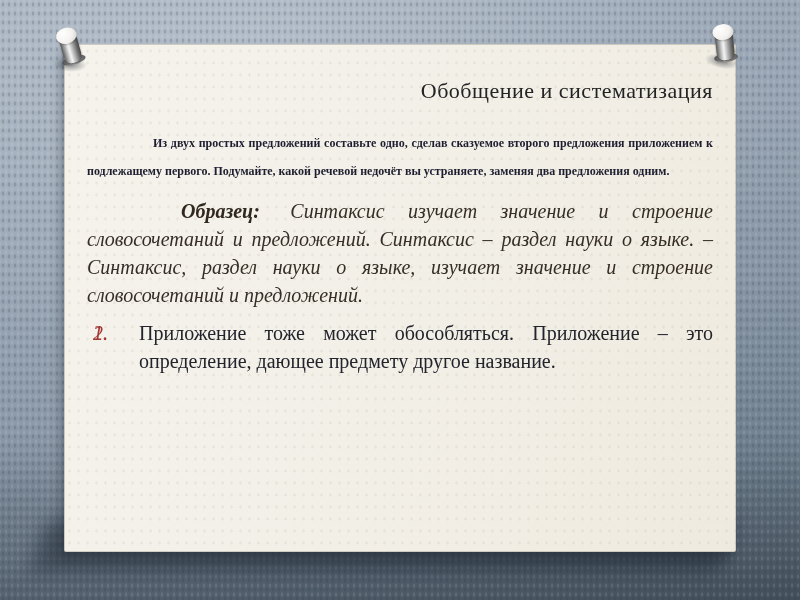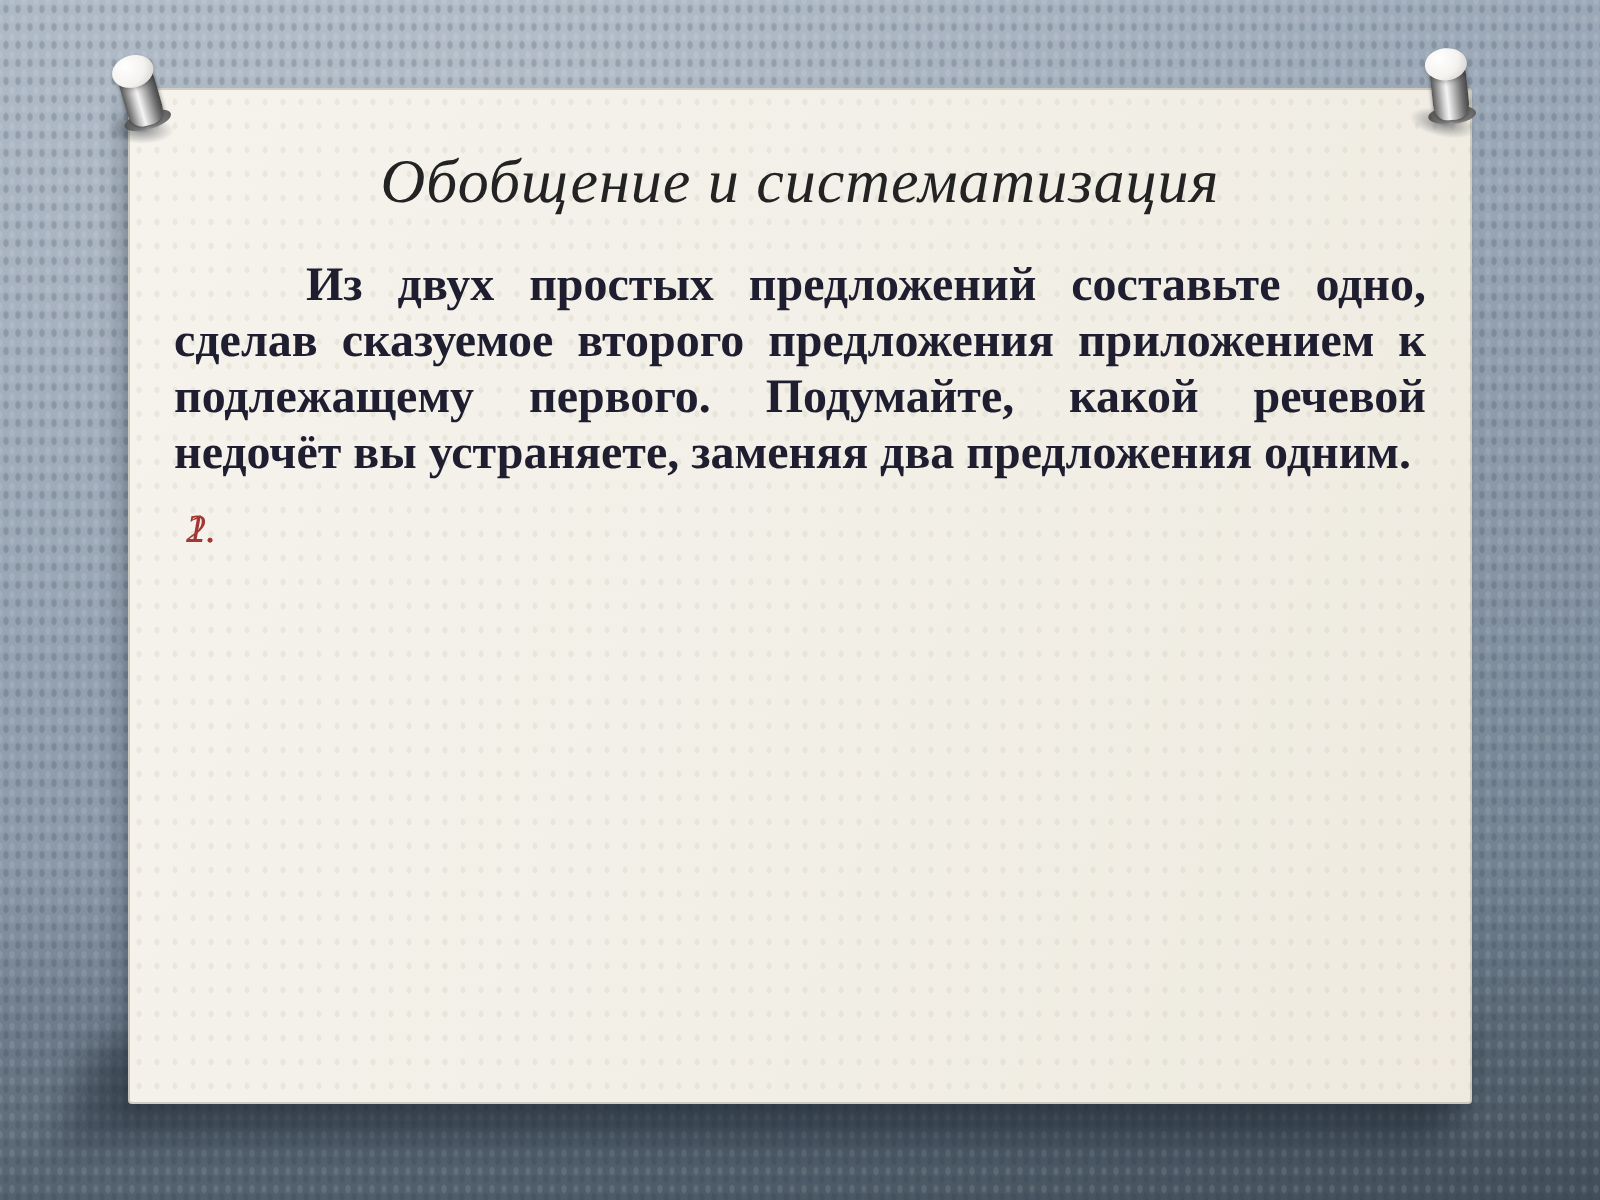--- a/index.html
+++ b/index.html
@@ -37,29 +37,29 @@
       linear-gradient(110deg, #f5f3ec 0%, #f2efe7 55%, #eeeadf 100%);
     background-size: 9px 12px, 100% 100%;
     border: 1px solid rgba(140,135,118,0.35);
     border-radius: 2px;
     box-shadow: -4px 8px 10px rgba(26,35,46,0.30);
     box-sizing: border-box;
     padding: 0 22px;
   }
 
   .title {
-    margin: 25px 0 0; text-align: center;
-    font-size: 31px; line-height: 42px; font-weight: 400;
-    letter-spacing: 0.5px; color: #232323; font-style: italic;
+    margin: 25px 0 0; text-align: right;
+    font-size: 22px; line-height: 42px; font-weight: 400;
+    letter-spacing: 0.5px; color: #232323;
   }
   .title .tline { display: block; }
 
   .task {
     margin: 17px 0 0; text-align: justify; text-indent: 66px;
-    font-weight: 700; font-size: 24px; line-height: 28px; color: #1e1e30;
+    font-weight: 700; font-size: 12px; line-height: 28px; color: #1e1e30;
   }
 
   .example {
     margin: 12px 0 0; text-align: justify; text-indent: 94px;
     font-style: italic; font-size: 20px; line-height: 28px; color: #362e26;
   }
   .example .example-label { font-weight: 700; margin-right: 7px; color: #30271f; }
 
   .numbered-list { margin: 10px 0 0; padding: 0; list-style: none; }
   .list-item {
@@ -103,27 +103,32 @@
 
   <div class="paper-shadow"></div>
 
   <div class="paper">
     <h1 class="title">
       <span class="tline">Обобщение и систематизация</span>
     </h1>
 
     <p class="task">Из двух простых предложений составьте одно, сделав сказуемое второго предложения приложением к подлежащему первого. Подумайте, какой речевой недочёт вы устраняете, заменяя два предложения одним.</p>
 
+    <p class="example">
+      <span class="example-label">Образец:</span>
+      <span>Синтаксис изучает значение и строение словосочетаний и предложений. Синтаксис – раздел науки о языке. – Синтаксис, раздел науки о языке, изучает значение и строение словосочетаний и предложений.</span>
+    </p>
 
     <ol class="numbered-list">
       <li class="list-item">
         <span class="num">1.</span>
       </li>
       <li class="list-item">
         <span class="num">2.</span>
+        <span>Приложение тоже может обособляться. Приложение – это определение, дающее предмету другое название.</span>
       </li>
     </ol>
   </div>
 
   <div class="pin pin-left">
     <div class="pin-shadow"></div>
     <div class="pin-base"></div>
     <div class="pin-body"></div>
     <div class="pin-cap"></div>
   </div>

